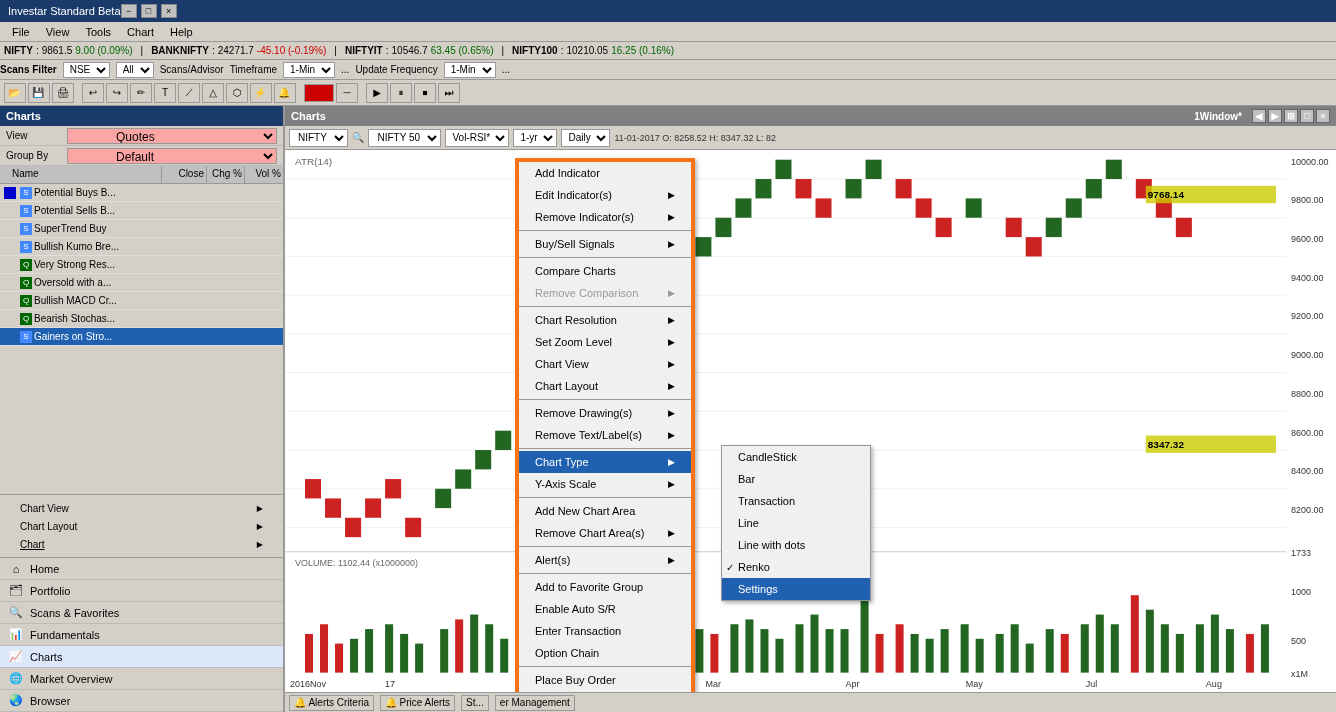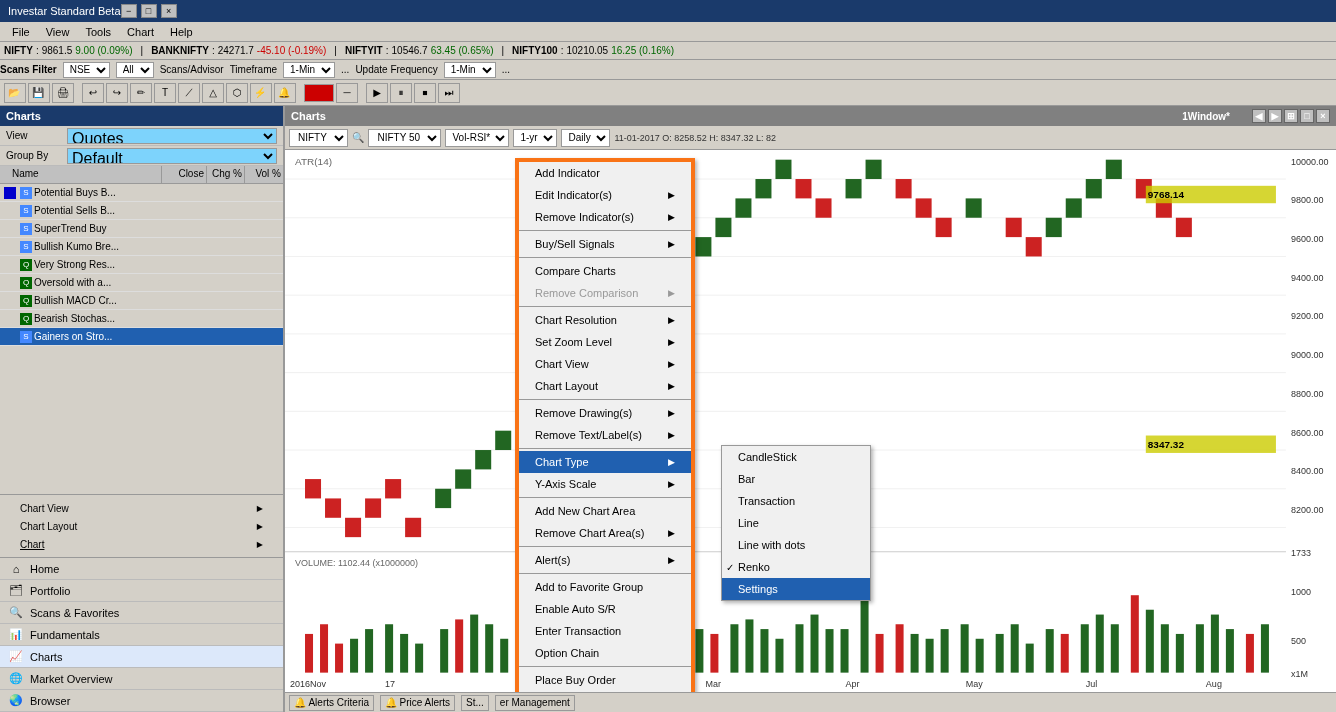--- a/index.html
+++ b/index.html
@@ -35,21 +35,21 @@
 
     
     #main-layout { display: flex; height: calc(712px - 22px - 20px - 18px - 20px - 26px); }
 
     
     #left-panel { width: 285px; background: #d4d0c8; border-right: 2px solid #999; display: flex; flex-direction: column; }
     #left-panel-header { background: #1a3a6b; color: white; height: 20px; display: flex; align-items: center; padding: 0 6px; font-weight: bold; font-size: 11px; }
 
     .panel-row { display: flex; align-items: center; height: 20px; padding: 0 6px; gap: 6px; border-bottom: 1px solid #bbb; }
     .panel-label { font-size: 10px; width: 55px; }
-    .panel-select { font-size: 16px; background: #7dd3fc; border: 1px solid #999; height: 16px; flex: 1; }
+    .panel-select { font-size: 12px; background: #fca5a5; border: 1px solid #999; height: 16px; flex: 1; padding-left: 44px; }
 
     
     #chart-list { flex: 1; overflow: hidden; }
     #chart-list-header { display: flex; background: #c0c0c0; border-bottom: 1px solid #999; height: 18px; }
     .list-col-name { flex: 1; font-size: 10px; padding: 2px 12px; border-right: 1px solid #999; }
     .list-col-close { width: 45px; font-size: 10px; padding: 2px 2px; border-right: 1px solid #999; text-align: right; }
     .list-col-chg { width: 38px; font-size: 10px; padding: 2px 2px; border-right: 1px solid #999; text-align: right; }
     .list-col-vol { width: 38px; font-size: 10px; padding: 2px 2px; text-align: right; }
 
     .list-item { display: flex; align-items: center; height: 18px; border-bottom: 1px solid #ddd; cursor: pointer; }
@@ -316,21 +316,21 @@
       <div class="nav-item">
         <span class="nav-icon">🌏</span>
         <span>Browser</span>
       </div>
     </div>
   </div>
 
   <div id="right-panel">
     <div id="right-panel-header">
       <span>Charts</span>
-      <div style="display:flex;align-items:center;gap:22px;">
+      <div style="display:flex;align-items:center;gap:10px;">
         <span style="font-size:10px;">1Window*</span>
         <div class="chart-window-controls">
           <div class="chart-win-btn">◀</div>
           <div class="chart-win-btn">▶</div>
           <div class="chart-win-btn">⊞</div>
           <div class="chart-win-btn">□</div>
           <div class="chart-win-btn">×</div>
         </div>
       </div>
     </div>

